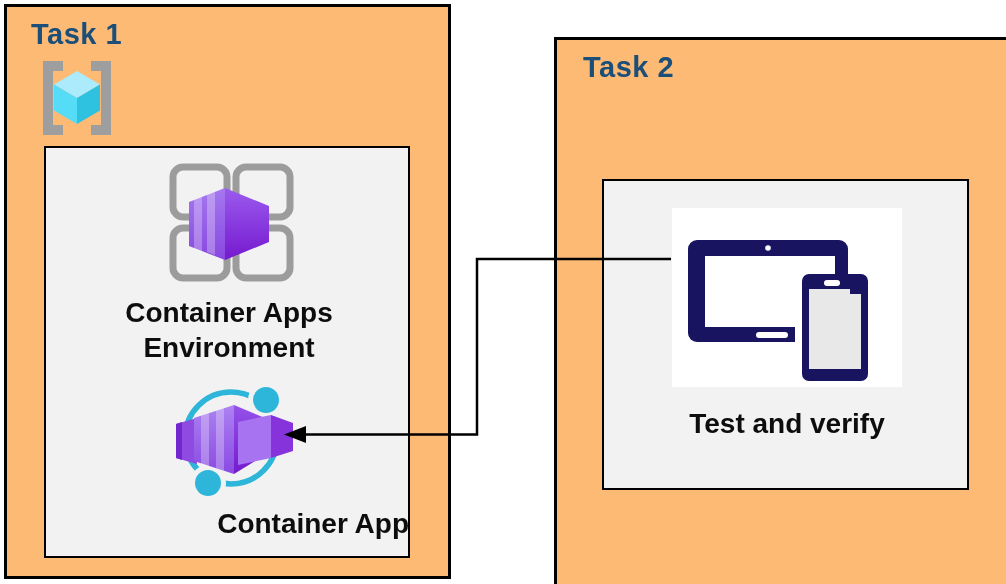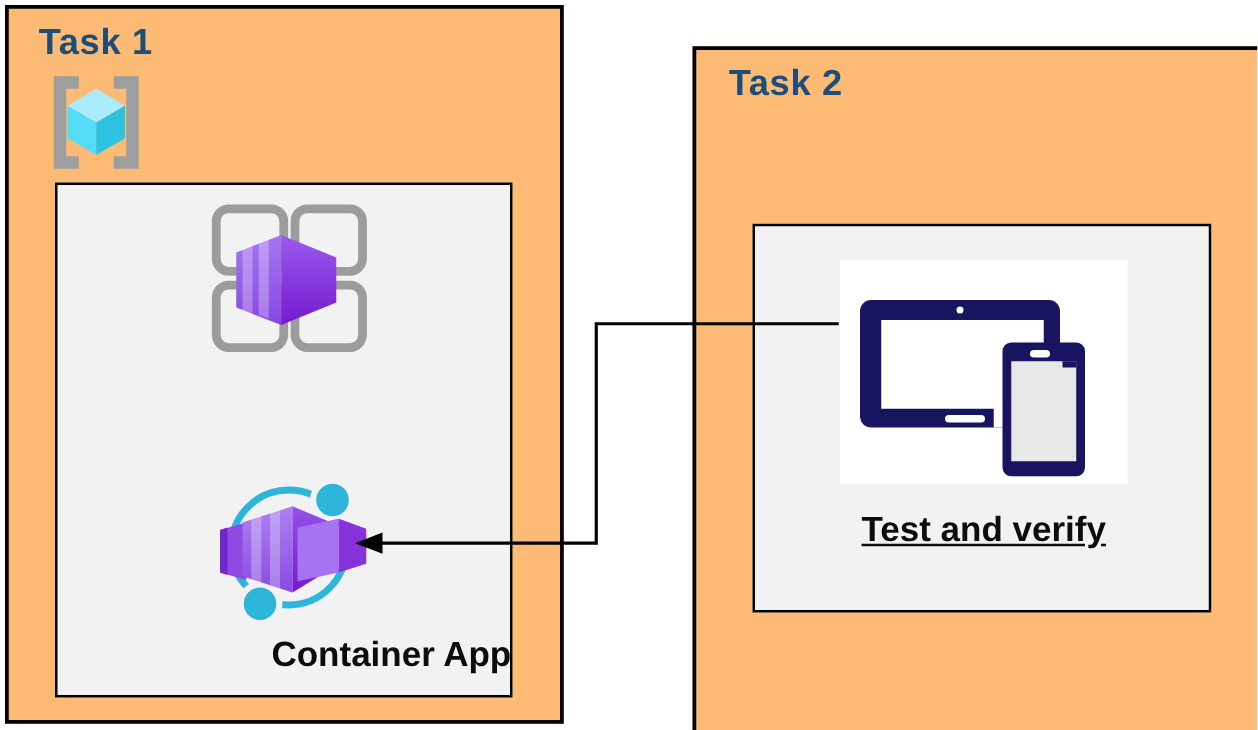--- a/index.html
+++ b/index.html
@@ -26,21 +26,21 @@
     font-size:28px;line-height:35px;font-weight:bold;color:#0D0D0D;
   }
   .app-icon{position:absolute;left:125px;top:233px;}
   .app-label{
     position:absolute;left:3px;top:360px;width:360px;text-align:right;
     font-size:28px;font-weight:bold;color:#0D0D0D;
   }
   .device-area{position:absolute;left:68px;top:27px;width:230px;height:179px;background:#ffffff;}
   .test-label{
     position:absolute;left:33px;top:227px;width:300px;text-align:center;
-    font-size:28px;font-weight:bold;color:#0D0D0D;text-decoration:underline;
+    font-size:28px;font-weight:bold;color:#0D0D0D;
   }
   .connector{position:absolute;left:0;top:0;pointer-events:none;}
 </style>
 </head>
 <body>
 
 <div class="canvas">
 
   <div class="task-box task1">
     <div class="task-title t1-title">Task 1</div>
@@ -76,20 +76,21 @@
           <rect x="6" y="66" width="54" height="50" rx="10"></rect>
           <rect x="69" y="66" width="54" height="50" rx="10"></rect>
         </g>
         <g>
           <polygon points="22,40 58,26 58,98 22,84" fill="url(#gEL)"></polygon>
           <polygon points="27,37.5 35,34.5 35,90 27,87" fill="#ffffff" opacity="0.28"></polygon>
           <polygon points="40,32.5 48,29.5 48,93 40,90" fill="#ffffff" opacity="0.28"></polygon>
           <polygon points="58,26 102,44 102,80 58,98" fill="url(#gER)"></polygon>
         </g>
       </svg>
+      <div class="env-label">Container Apps Environment</div>
 
       <svg class="app-icon" width="124" height="120" viewBox="0 0 124 120">
         <defs>
           <linearGradient id="gAL" x1="0" y1="0" x2="0" y2="1">
             <stop offset="0" stop-color="#AC82F2"></stop>
               <stop offset="1" stop-color="#8A4AE2"></stop>
           </linearGradient>
           <linearGradient id="gAR" x1="0" y1="0" x2="0" y2="1">
             <stop offset="0" stop-color="#9552EA"></stop>
               <stop offset="1" stop-color="#7519CE"></stop>

